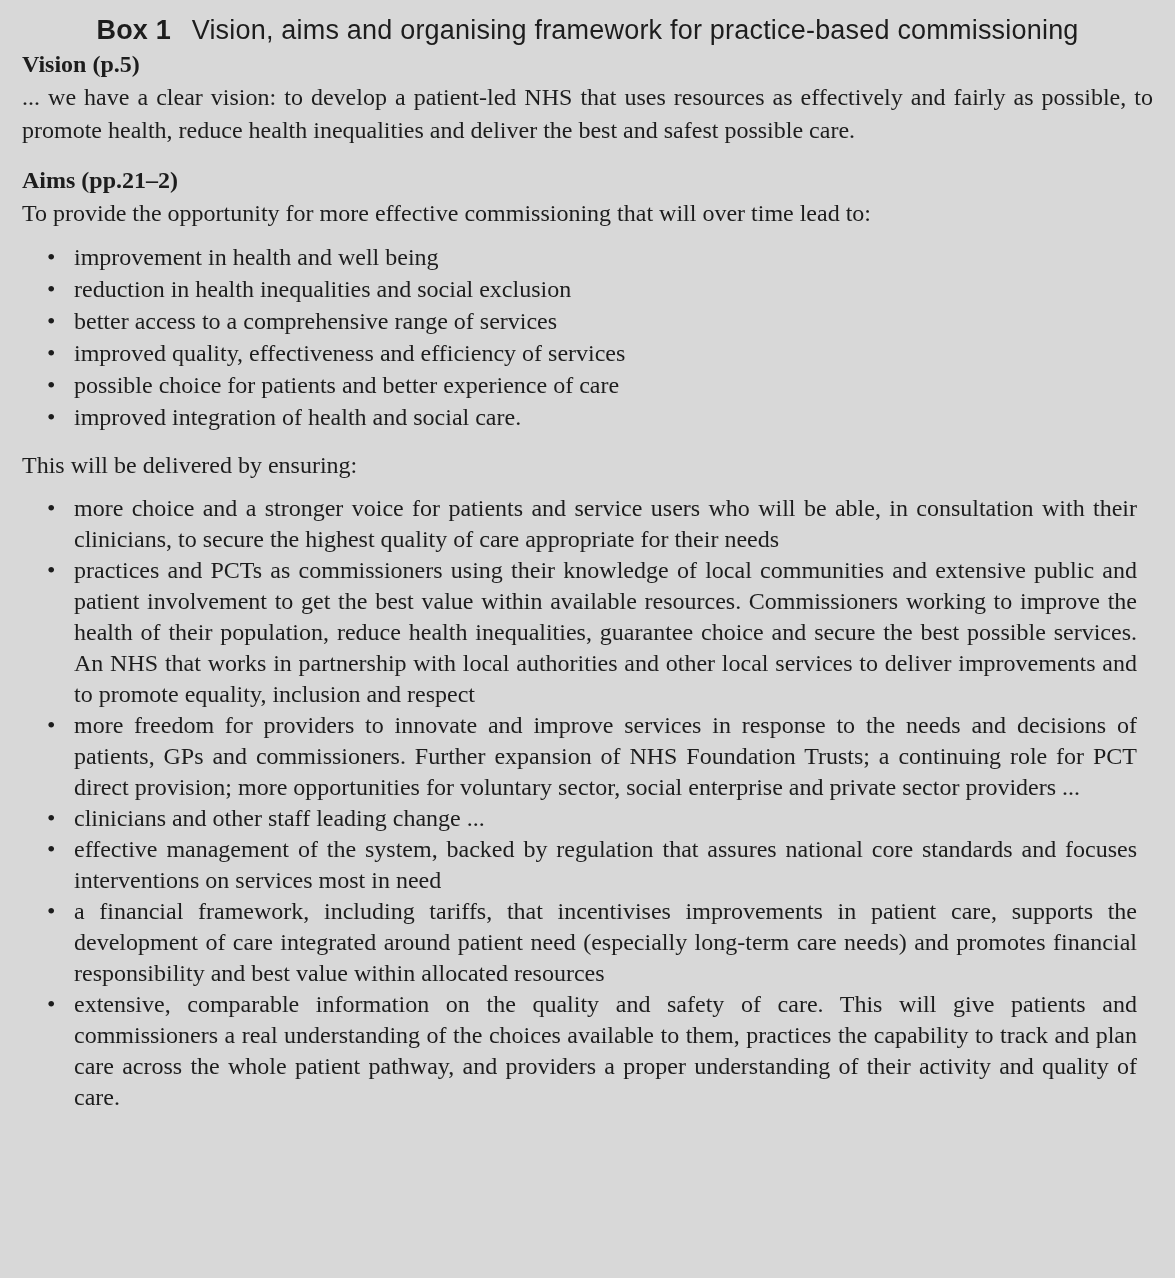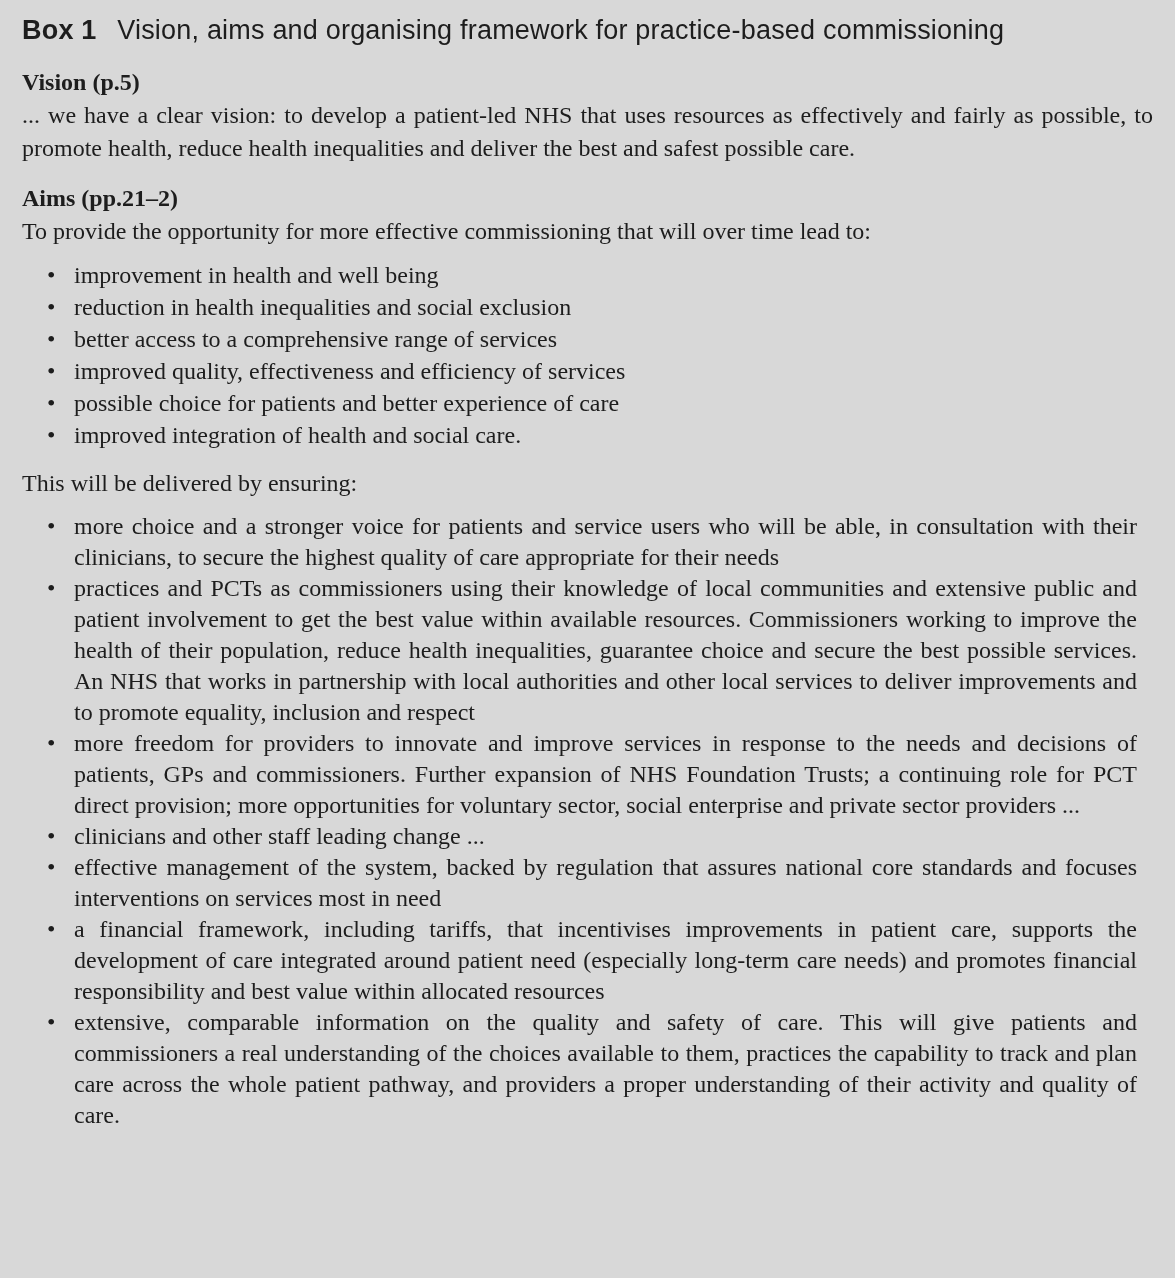--- a/index.html
+++ b/index.html
@@ -20,20 +20,21 @@
     padding: 12px 22px 30px 22px;
     overflow: hidden;
   }
   .box-title {
     margin: 0;
     font-family: "Liberation Sans", sans-serif;
     font-size: 27px;
     font-weight: 400;
     line-height: 36px;
     letter-spacing: 0.2px;
+    text-align: center;
   }
   .box-title .box-label {
     font-weight: 700;
     margin-right: 13px;
   }
   p, li {
     font-family: "Liberation Serif", serif;
     font-size: 24px;
     line-height: 33px;
     text-align: justify;
@@ -50,21 +51,21 @@
     line-height: 0;
     vertical-align: super;
   }
   h3 {
     font-family: "Liberation Serif", serif;
     font-size: 24px;
     font-weight: 700;
     line-height: 33px;
     margin: 0;
   }
-  .section-vision h3   { margin-top: 18px; }
+  .section-vision h3   { }
   .section-aims h3     { margin-top: 17px; }
   .section-framework h3{ margin-top: 15px; }
   ul.bullets {
     list-style: none;
     margin: 16px;
     padding: 0;
   }
   .section-aims ul.bullets {
     margin-top: 11px;
   }

